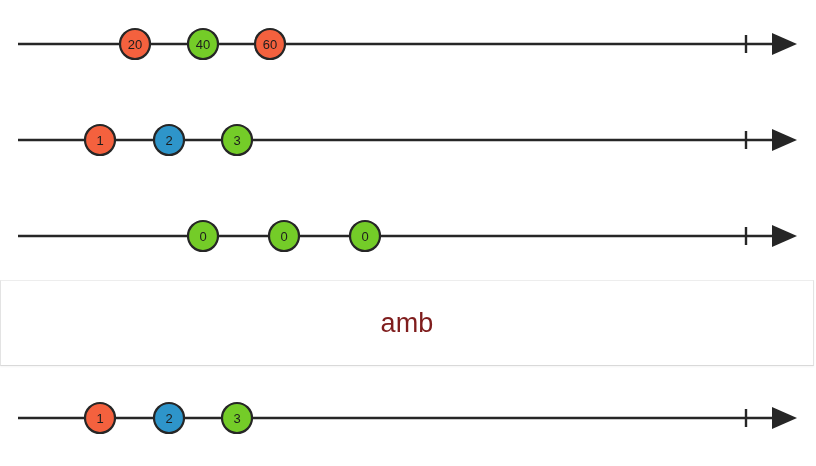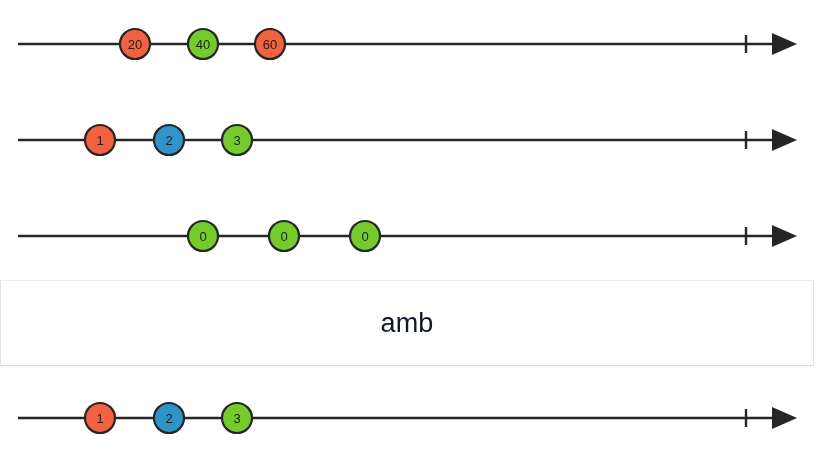--- a/index.html
+++ b/index.html
@@ -57,21 +57,21 @@
     border-bottom-color: #d9d9d9;
     box-sizing: border-box;
     display: flex;
     align-items: center;
     justify-content: center;
     box-shadow: 0 1px 2px rgba(0,0,0,0.045);
   }
   .amb-label {
     font-family: "Liberation Sans", sans-serif;
     font-size: 27px;
-    color: #0f172a;
+    color: #7f1d1d;
     letter-spacing: 0.2px;
     line-height: 1;
   }
 </style>
 </head>
 <body style="background: rgb(255, 255, 255);">
 
 <div id="stage">
 
   <div id="rows-container">

